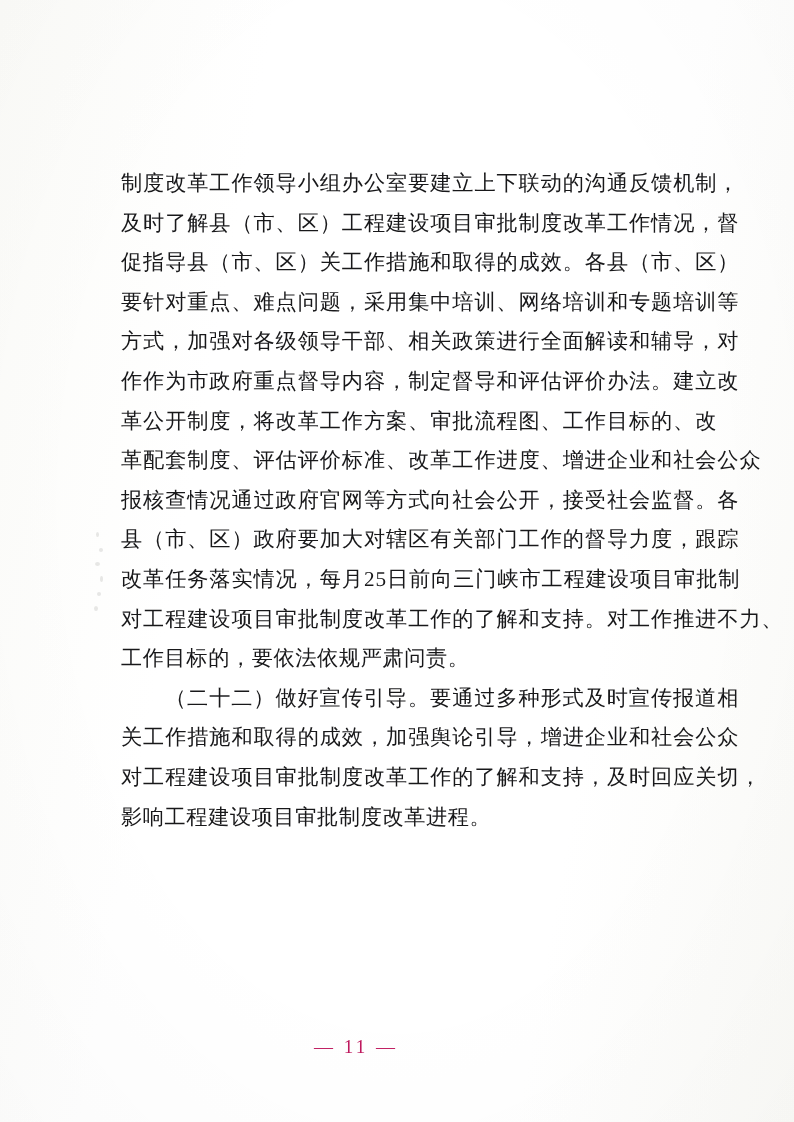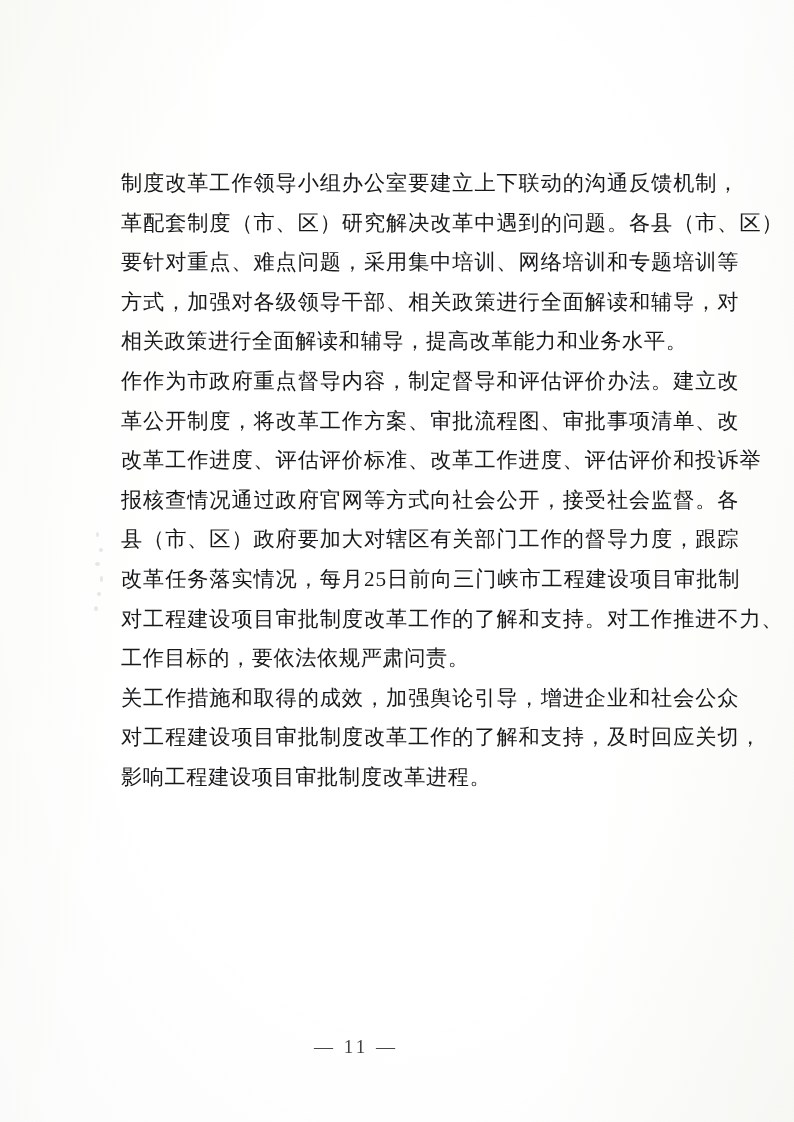--- a/index.html
+++ b/index.html
@@ -65,21 +65,21 @@
     position: absolute;
     left: 0;
     right: 0;
     top: 1036px;
     text-align: center;
     padding-right: 82px;
   }
   #page-number {
     font-size: 19px;
     letter-spacing: 3px;
-    color: #404040;
+    color: #be185d;
     font-family: "Liberation Serif", "DejaVu Serif", serif;
   }
 </style>
 </head>
 <body>
 
 <div id="page">
 
   <div id="paper-texture"></div>
 
@@ -87,38 +87,39 @@
   <div class="smudge" style="left:99px; top:548px; width:4px; height:4px;"></div>
   <div class="smudge" style="left:95px; top:562px; width:5px; height:4px;"></div>
   <div class="smudge" style="left:100px; top:576px; width:3px; height:6px;"></div>
   <div class="smudge" style="left:97px; top:592px; width:4px; height:4px;"></div>
   <div class="smudge" style="left:94px; top:606px; width:4px; height:5px;"></div>
 
   <div id="text-block">
 
     <div class="para">
       <div class="line justify">制度改革工作领导小组办公室要建立上下联动的沟通反馈机制，</div>
-      <div class="line justify">革配套制度（市、区）研究解决改革中遇到的问题。各县（市、区）</div>
+      <div class="line justify">及时了解县（市、区）工程建设项目审批制度改革工作情况，督</div>
+      <div class="line justify">促指导县（市、区）关工作措施和取得的成效。各县（市、区）</div>
       <div class="line justify">要针对重点、难点问题，采用集中培训、网络培训和专题培训等</div>
       <div class="line justify">方式，加强对各级领导干部、相关政策进行全面解读和辅导，对</div>
-      <div class="line">相关政策进行全面解读和辅导，提高改革能力和业务水平。</div>
     </div>
 
     <div class="para">
       <div class="line justify">作作为市政府重点督导内容，制定督导和评估评价办法。建立改</div>
-      <div class="line justify">革公开制度，将改革工作方案、审批流程图、审批事项清单、改</div>
-      <div class="line justify">改革工作进度、评估评价标准、改革工作进度、评估评价和投诉举</div>
+      <div class="line justify">革公开制度，将改革工作方案、审批流程图、工作目标的、改</div>
+      <div class="line justify">革配套制度、评估评价标准、改革工作进度、增进企业和社会公众</div>
       <div class="line justify">报核查情况通过政府官网等方式向社会公开，接受社会监督。各</div>
       <div class="line justify">县（市、区）政府要加大对辖区有关部门工作的督导力度，跟踪</div>
       <div class="line justify">改革任务落实情况，每月25日前向三门峡市工程建设项目审批制</div>
       <div class="line justify">对工程建设项目审批制度改革工作的了解和支持。对工作推进不力、</div>
       <div class="line">工作目标的，要依法依规严肃问责。</div>
     </div>
 
     <div class="para">
+      <div class="line justify indent">（二十二）做好宣传引导。要通过多种形式及时宣传报道相</div>
       <div class="line justify">关工作措施和取得的成效，加强舆论引导，增进企业和社会公众</div>
       <div class="line justify">对工程建设项目审批制度改革工作的了解和支持，及时回应关切，</div>
       <div class="line">影响工程建设项目审批制度改革进程。</div>
     </div>
 
   </div>
 
   <div id="footer">
     <span id="page-number">— 11 —</span>
   </div>

